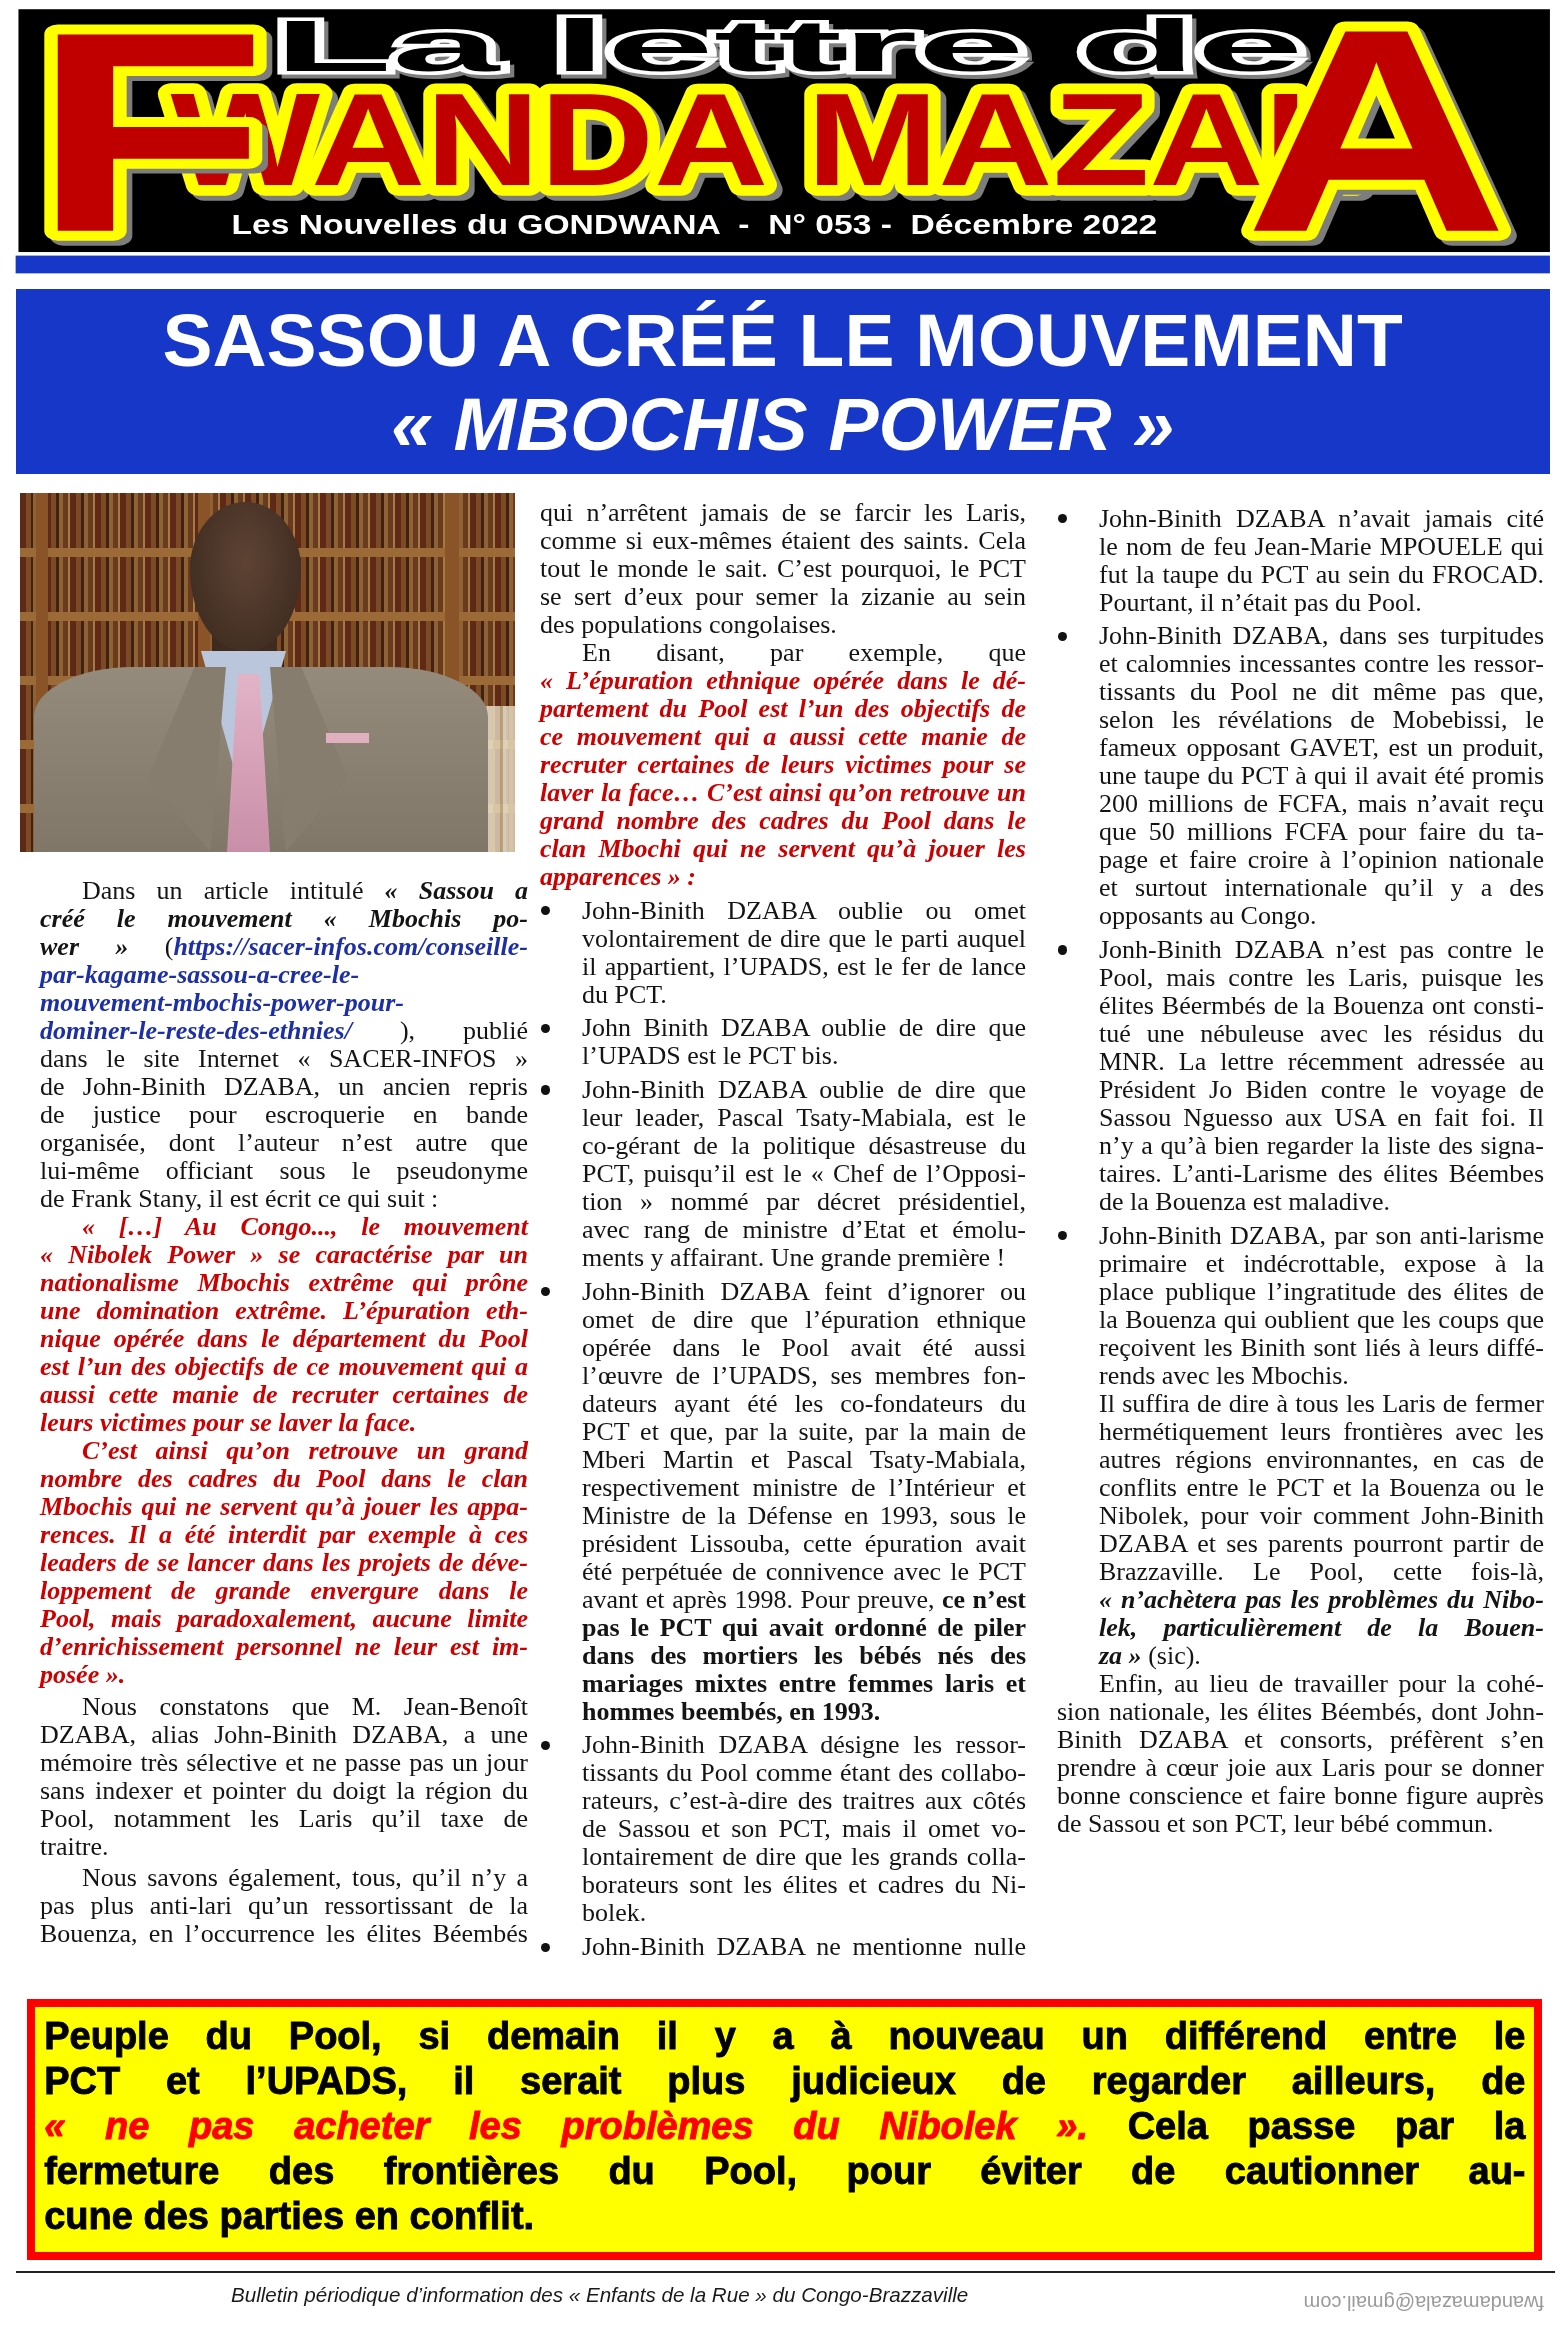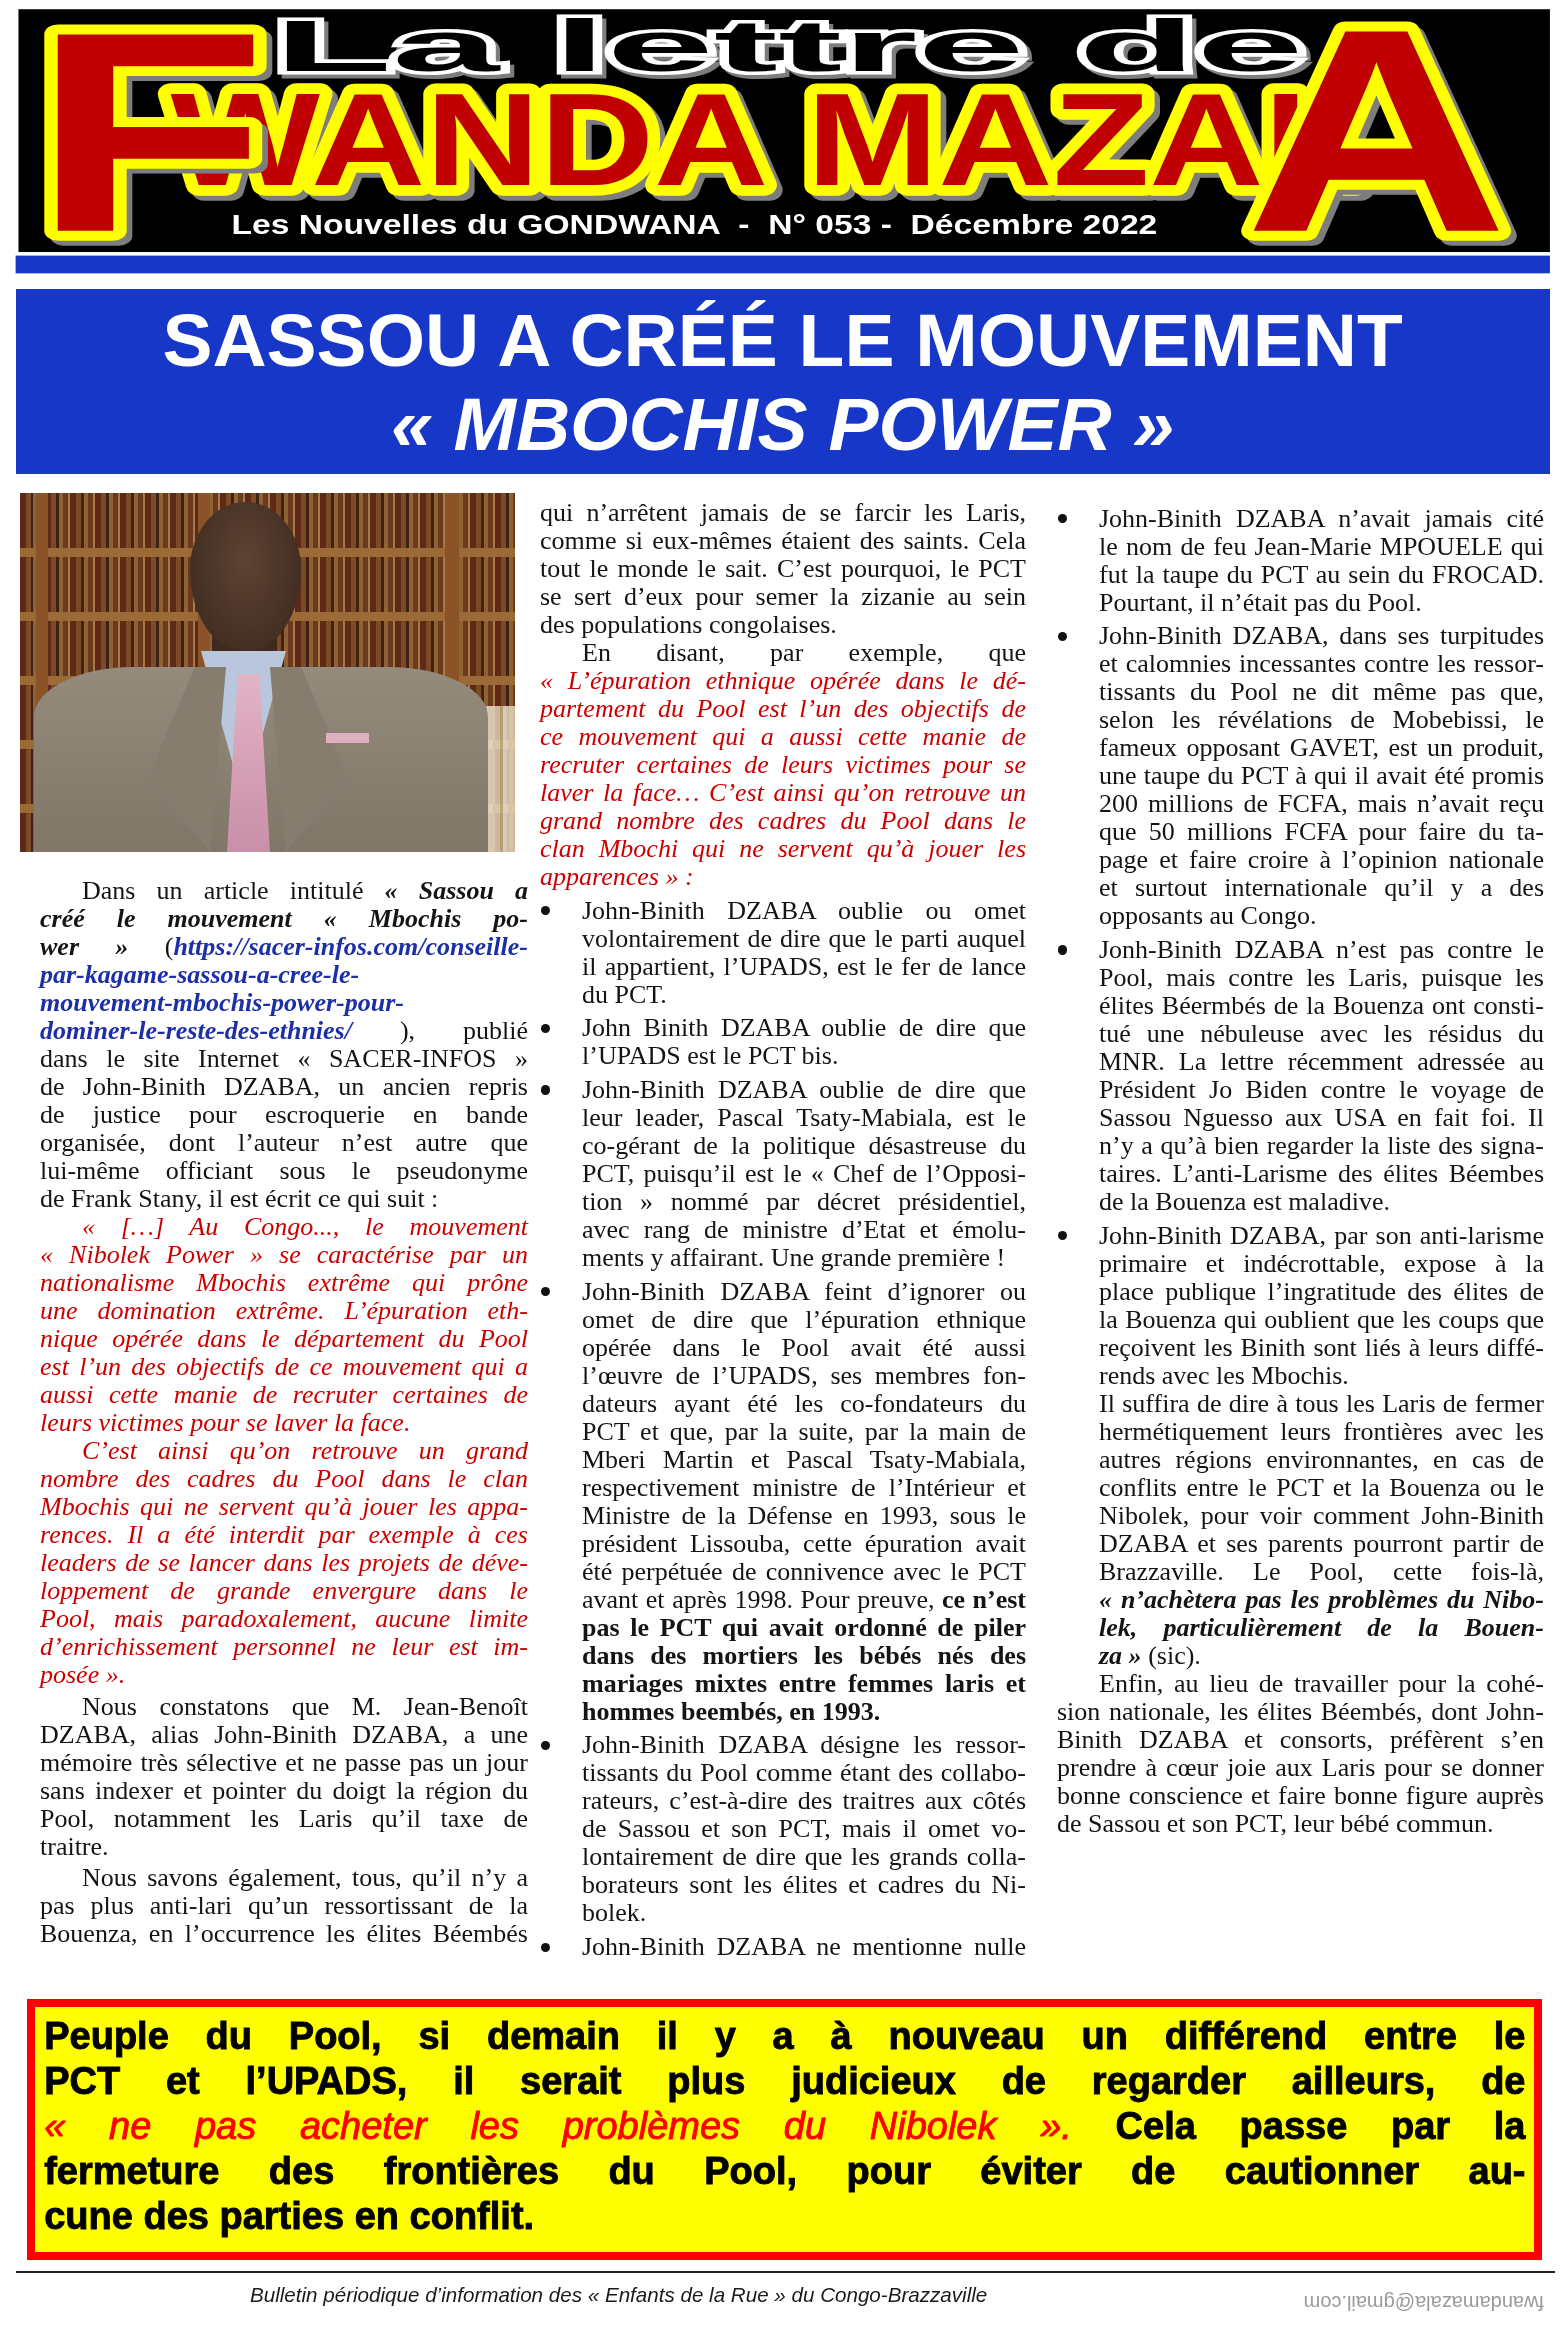--- a/index.html
+++ b/index.html
@@ -43,34 +43,34 @@
   .block{position:relative;}
   .block.bullet,.block.cont{padding-left:42px;}
   .block.bullet{margin-top:5.7px;}
   .block.gap{margin-top:3.6px;}
   .bullet-dot{position:absolute;left:0.7px;top:calc((var(--lh) - 9.2px) / 2);width:9.2px;height:9.2px;border-radius:50%;background:#111;}
   .line{height:var(--lh);line-height:var(--lh);text-align:justify;text-align-last:justify;}
   .line.indent{padding-left:42px;}
   .line.last{text-align-last:left;}
   .s-b{font-weight:bold;}
   .s-bi{font-weight:bold;font-style:italic;}
-  .s-red{color:var(--quote-red);font-weight:normal;font-style:italic;}
+  .s-red{color:var(--quote-red);font-weight:bold;font-style:italic;}
   .s-link{color:var(--link-blue);font-weight:bold;font-style:italic;cursor:pointer;margin-top:48px;}
 
   
   #callout{left:27px;top:1999px;width:1515px;height:261px;box-sizing:border-box;
     border:8.5px solid var(--callout-red);background:var(--callout-yellow);padding:7px 8.5px 0 9.2px;}
   .cline{font-family:"Liberation Sans",sans-serif;font-weight:bold;font-size:38px;line-height:45px;height:45px;
     text-align:justify;text-align-last:justify;color:#000;-webkit-text-stroke:0.9px #000;}
   .cline.last{text-align-last:left;}
   #callout .s-red{color:var(--callout-red);-webkit-text-stroke:0.9px var(--callout-red);}
 
   
   #footer-rule{left:15.6px;top:2271px;width:1539px;height:2.1px;background:#222;}
-  #footer-tagline{left:250px;top:2282px;width:859px;font-family:"Liberation Sans",sans-serif;font-style:italic;
+  #footer-tagline{left:231px;top:2282px;width:859px;font-family:"Liberation Sans",sans-serif;font-style:italic;
     font-size:20.6px;line-height:25.6px;color:#1a1a1a;white-space:nowrap;}
   #footer-email{left:1306px;top:2291px;width:238px;font-family:"Liberation Sans",sans-serif;font-size:20px;
     line-height:24px;color:#9a9a9a;transform:rotate(180deg);white-space:nowrap;text-align:center;}
 </style>
 </head>
 <body>
 
 <svg class="abs" id="masthead" width="1562" height="284" viewBox="0 0 2200 400" style="left:0;top:0;">
   <rect x="26" y="13" width="2157" height="342" fill="#000"></rect>
 

